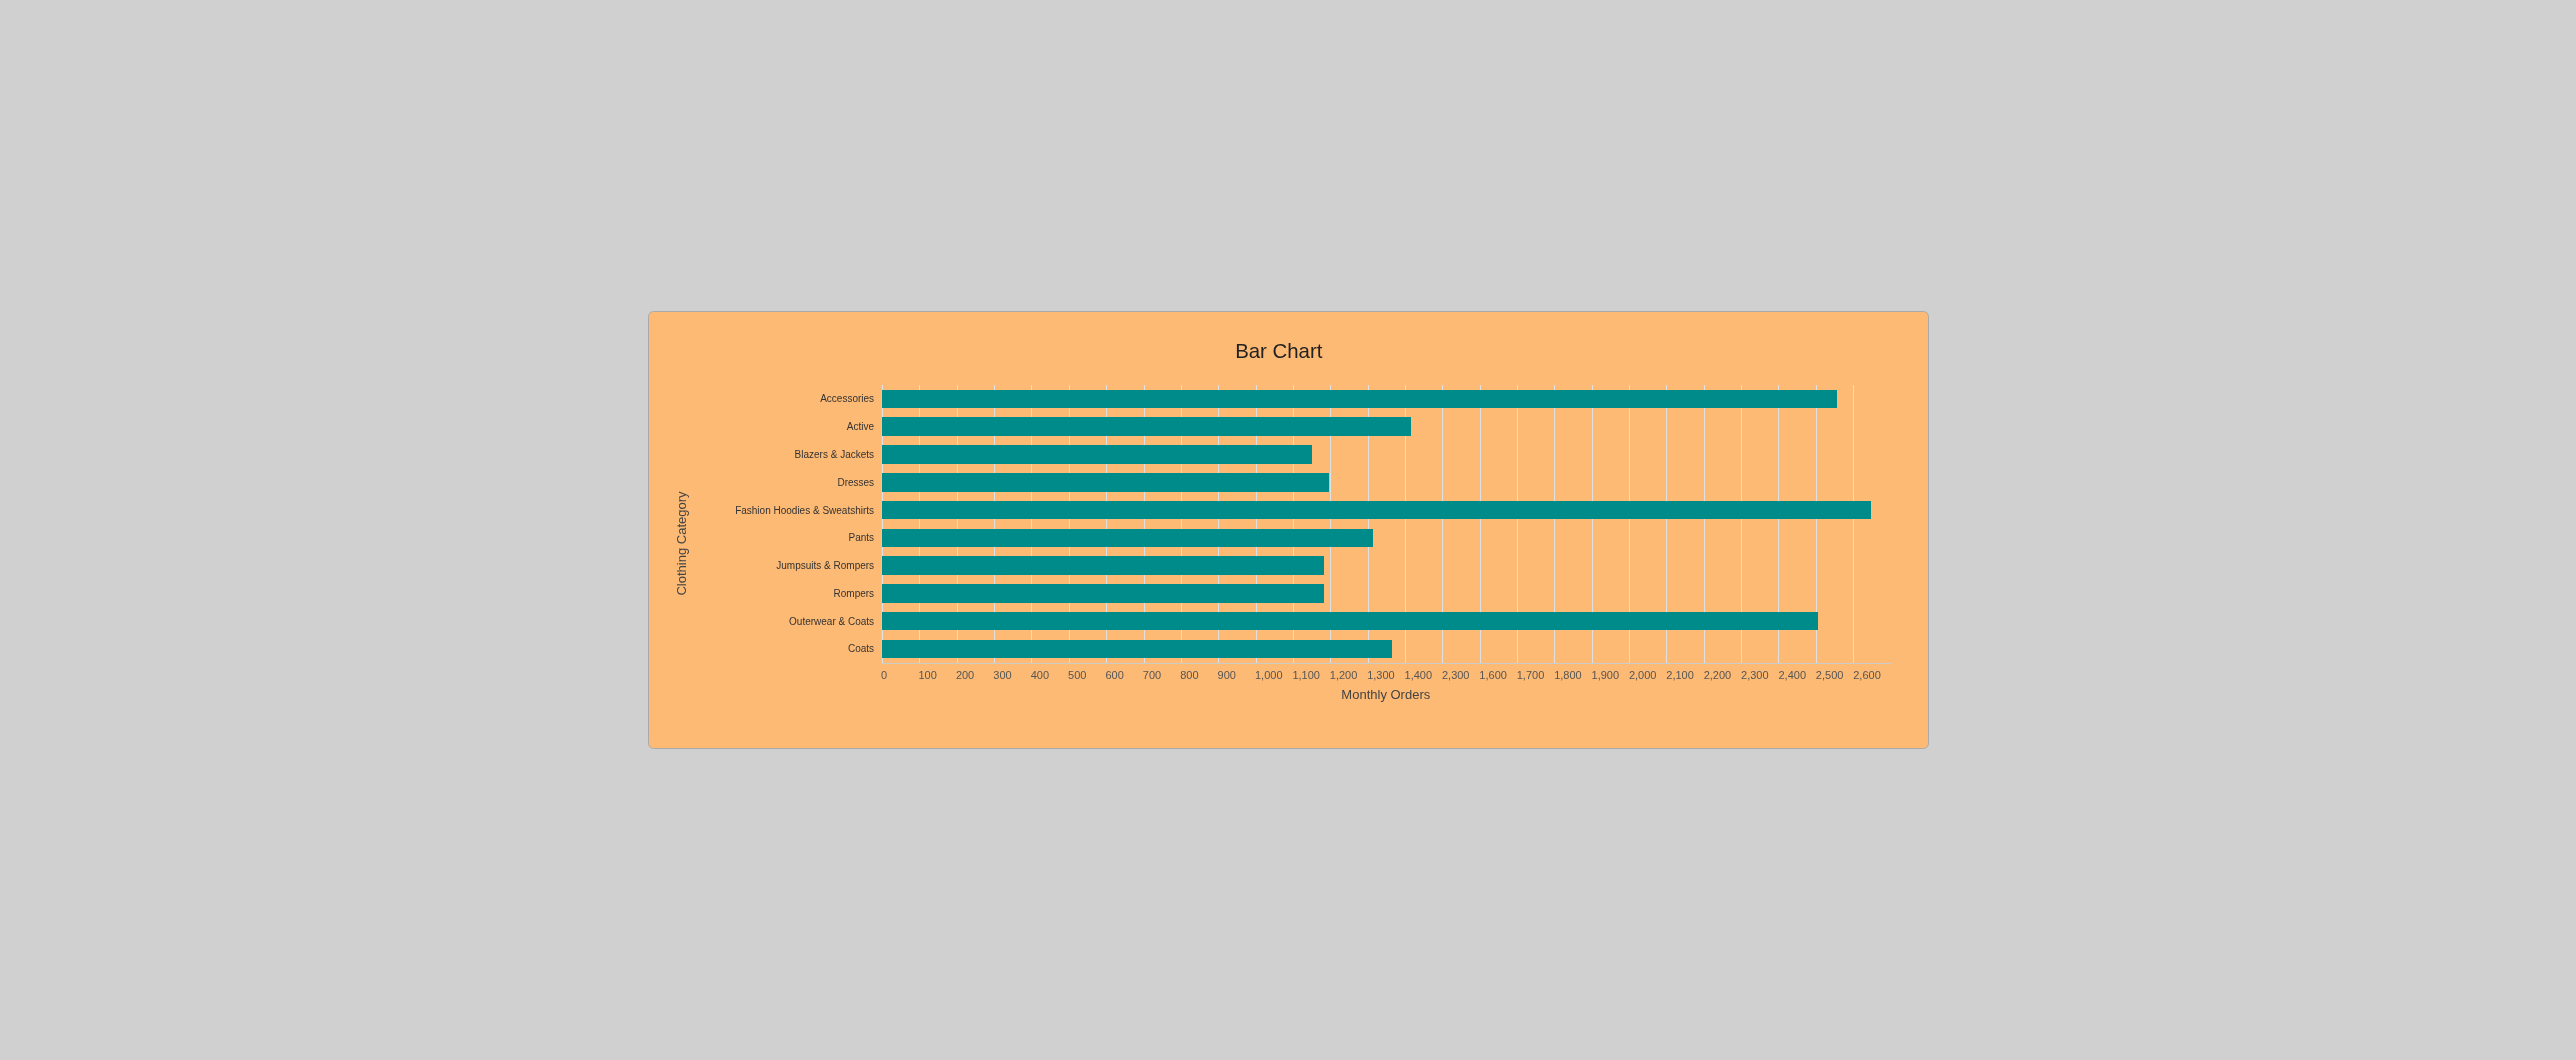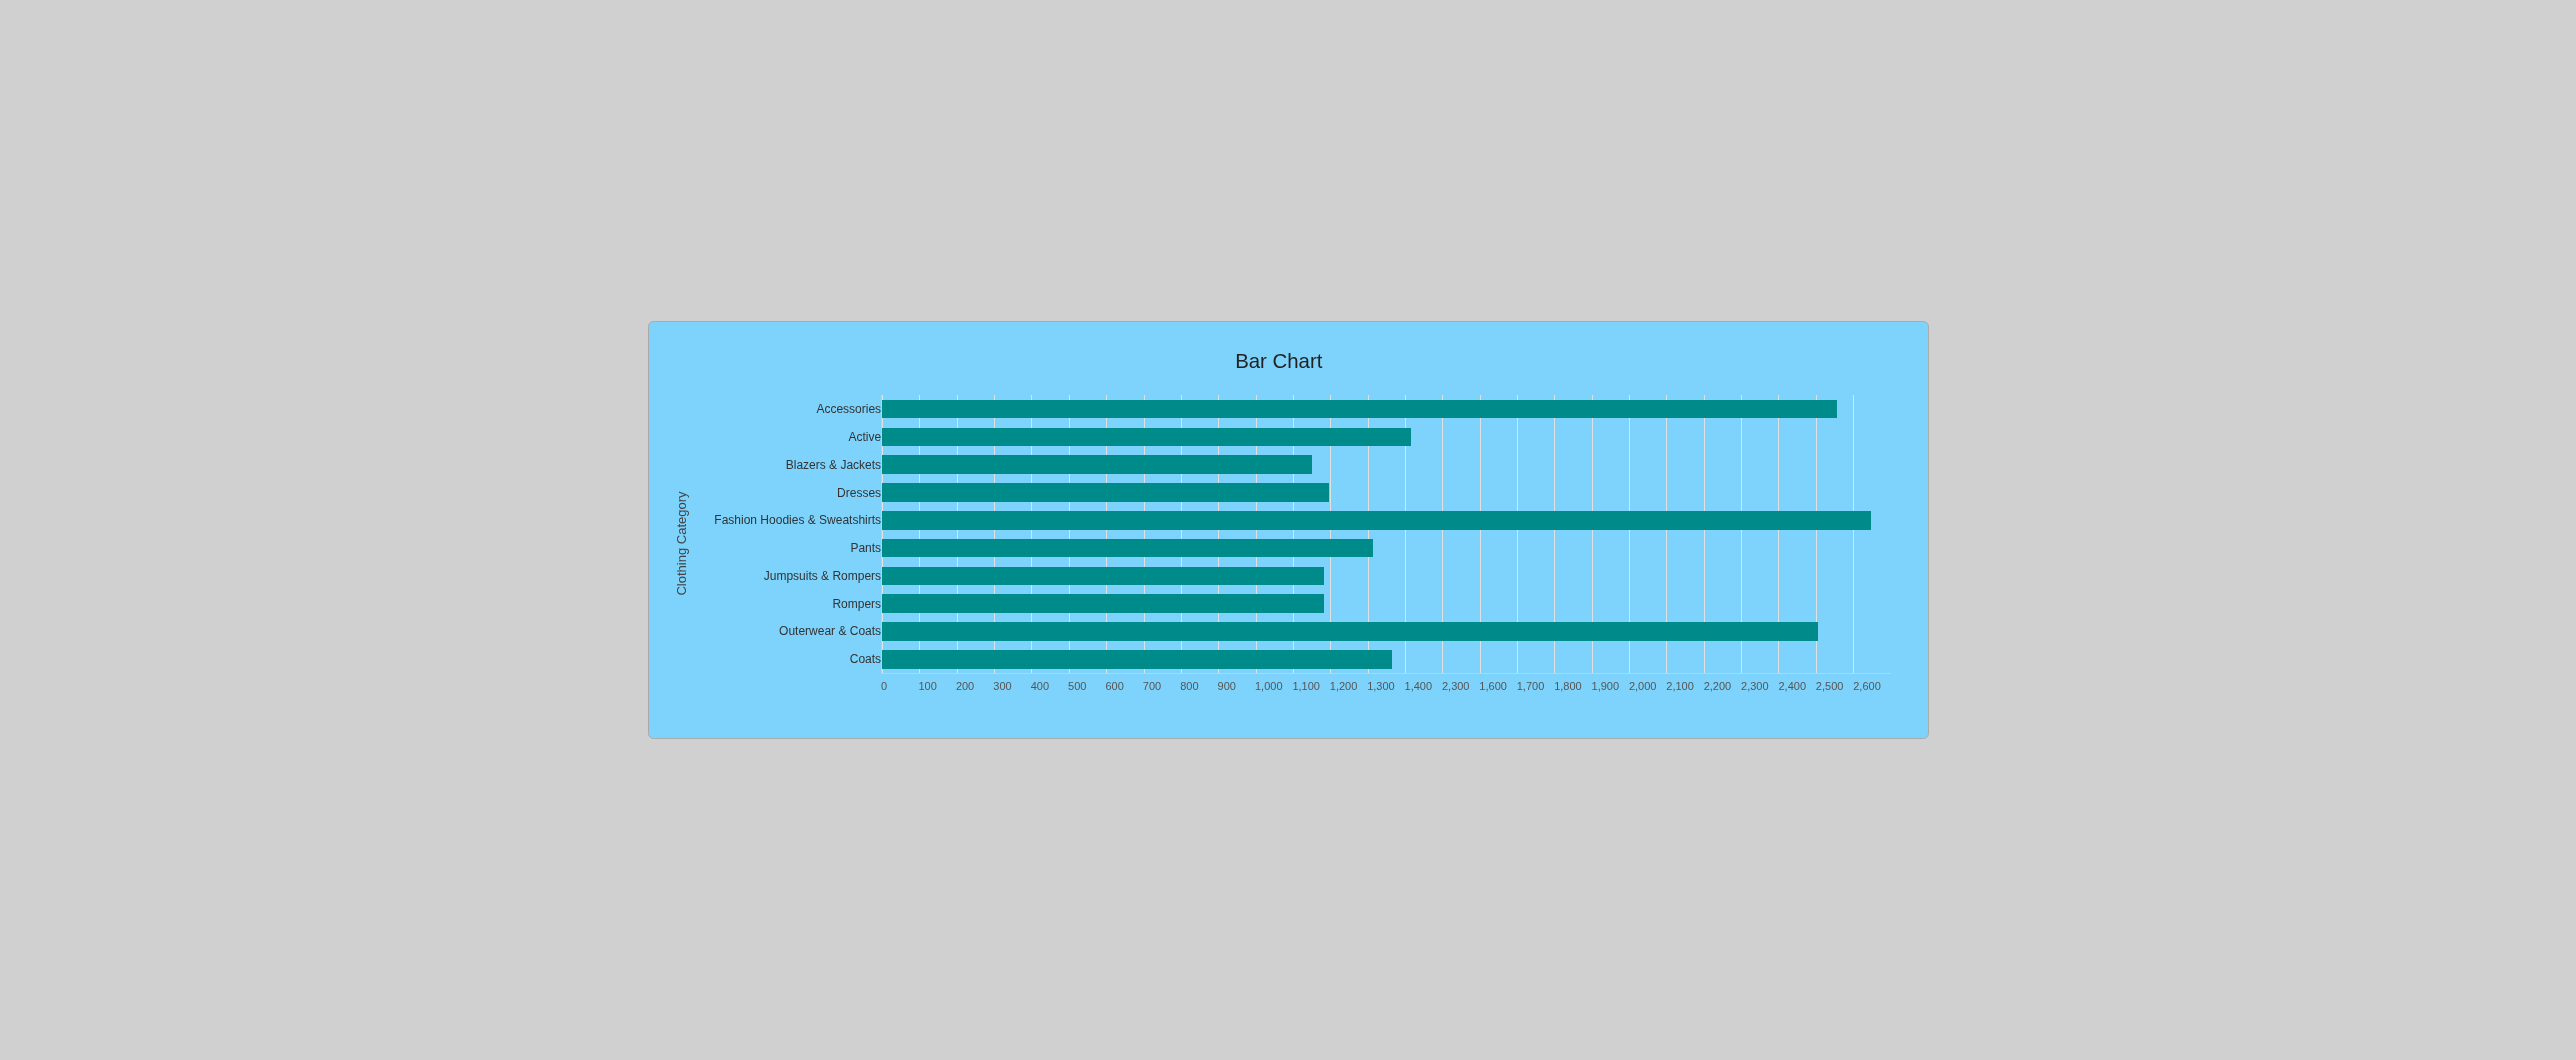--- a/index.html
+++ b/index.html
@@ -5,21 +5,21 @@
     * { box-sizing: border-box; margin: 0; padding: 0; }
     body {
       background: #d0d0d0;
       display: flex;
       align-items: center;
       justify-content: center;
       min-height: 100vh;
       font-family: Arial, sans-serif;
     }
     .chart-container {
-      background: #7dd3fc;
+      background: #fdba74;
       border: 1.9px solid #aaa;
       border-radius: 5.6px;
       padding: 28px 37px 46px 18.6px;
       width: 1281px;
       position: relative;
     }
     .chart-title {
       text-align: center;
       font-size: 20.4px;
       font-weight: normal;
@@ -59,22 +59,22 @@
       display: flex;
       flex-direction: column;
       width: 186px;
       flex-shrink: 0;
     }
     .category-label {
       flex: 1;
       display: flex;
       align-items: center;
       justify-content: flex-end;
-      padding-right: 0;
-      font-size: 12px;
+      padding-right: 7px;
+      font-size: 10px;
       color: #333;
       border-bottom: none;
       text-align: center;
     }
     .bars-grid-area {
       flex: 1;
       display: flex;
       flex-direction: column;
       position: relative;
       border-left: 0.9px solid #ccc;
@@ -240,16 +240,17 @@
           <div class="x-tick">1,800</div>
           <div class="x-tick">1,900</div>
           <div class="x-tick">2,000</div>
           <div class="x-tick">2,100</div>
           <div class="x-tick">2,200</div>
           <div class="x-tick">2,300</div>
           <div class="x-tick">2,400</div>
           <div class="x-tick">2,500</div>
           <div class="x-tick">2,600</div>
         </div>
+      <div class="x-axis-label">Monthly Orders</div>
     </div>
   </div>
 </div>
 
 
 </body></html>

